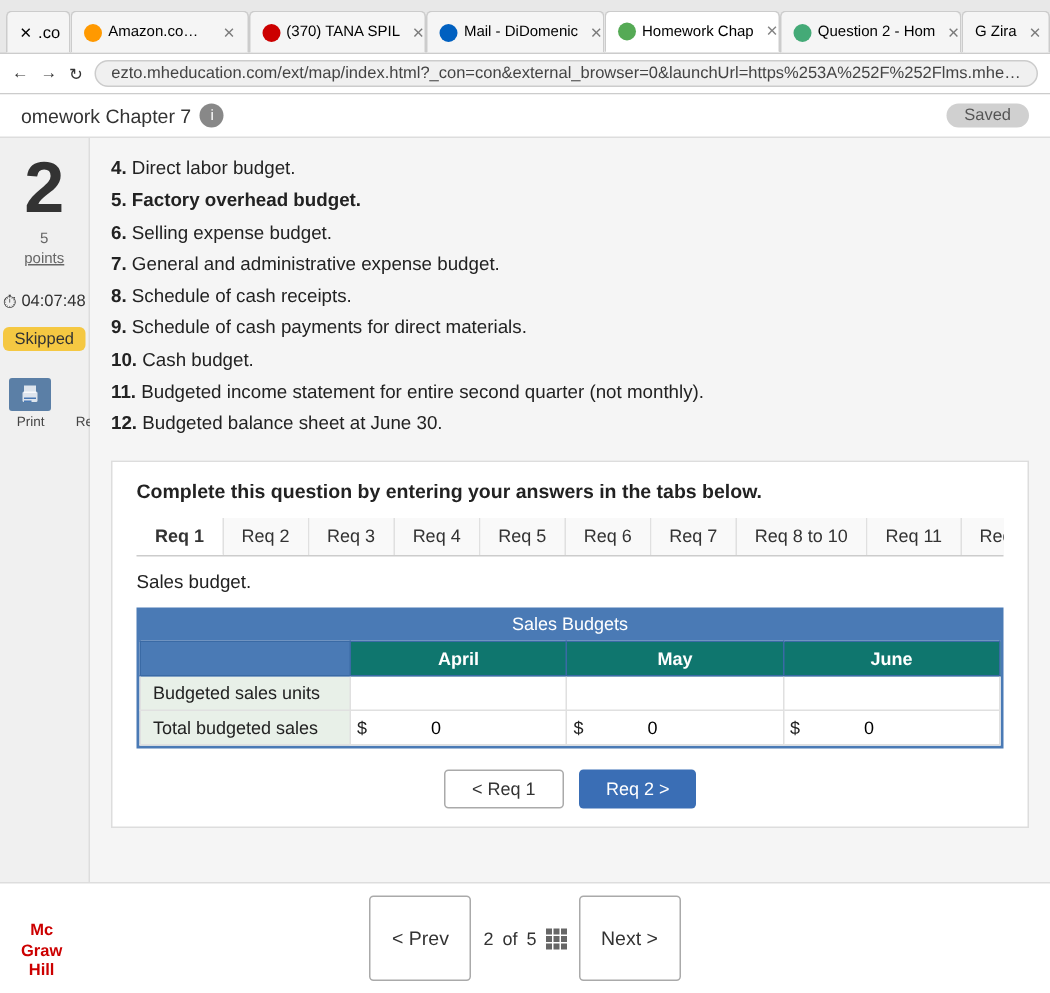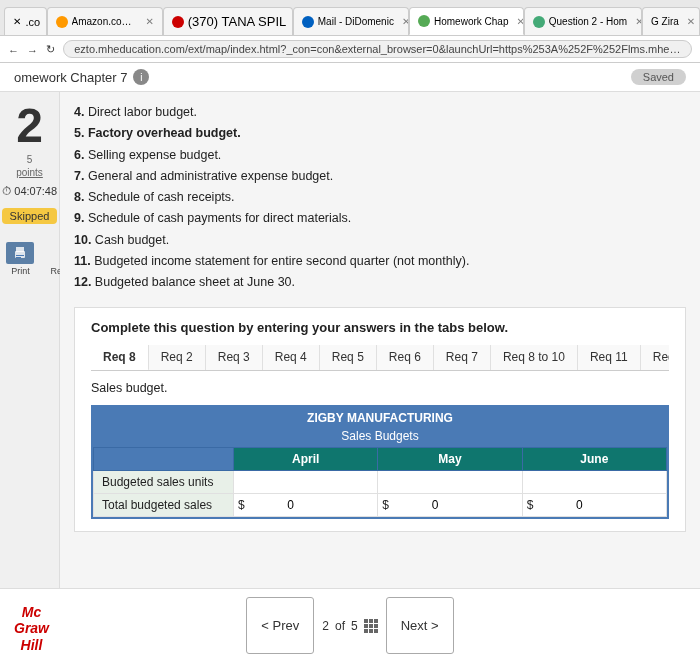--- a/index.html
+++ b/index.html
@@ -135,21 +135,21 @@
       font-size: 48px;
       color: #333;
       font-weight: bold;
       line-height: 1;
       margin-bottom: 4px;
     }
 
     .points-label {
       font-size: 10px;
       color: #666;
-      margin-bottom: 6px;
+      margin-bottom: 16px;
       text-decoration: underline;
     }
 
     .timer {
       display: flex;
       align-items: center;
       gap: 3px;
       font-size: 11px;
       color: #333;
       margin-bottom: 10px;
@@ -392,44 +392,43 @@
       width: 4px;
       height: 4px;
       background: #666;
       border-radius: 0;
     }
 
     .mcgraw-logo {
       position: absolute;
       left: 14px;
       bottom: 8px;
-      font-size: 14px;
+      font-size: 11px;
       font-weight: bold;
       color: #c00;
       text-align: center;
       line-height: 1.2;
-      font-style: italic;
     }
   </style>
 </head>
 <body>
 
 <div class="browser-tabs">
   <div class="tab">
     <span style="font-size:10px;">✕</span>
     <span style="font-size:11px;">.co</span>
   </div>
   <div class="tab">
     <span class="tab-icon" style="background:#f90;"></span>
     <span style="font-size:10px;max-width:90px;overflow:hidden;text-overflow:ellipsis;">Amazon.com : Di</span>
     <span class="tab-close">✕</span>
   </div>
   <div class="tab">
     <span class="tab-icon" style="background:#c00;"></span>
-    <span style="font-size:13px;">(370) TANA SPIL</span>
+    <span style="font-size:10px;">(370) TANA SPIL</span>
     <span class="tab-close">✕</span>
   </div>
   <div class="tab">
     <span class="tab-icon" style="background:#0060c0;"></span>
     <span style="font-size:10px;">Mail - DiDomenic</span>
     <span class="tab-close">✕</span>
   </div>
   <div class="tab active">
     <span class="tab-icon" style="background:#5a5;"></span>
     <span style="font-size:10px;">Homework Chap</span>
@@ -523,38 +522,37 @@
       <p><strong>10.</strong> Cash budget.</p>
       <p><strong>11.</strong> Budgeted income statement for entire second quarter (not monthly).</p>
       <p><strong>12.</strong> Budgeted balance sheet at June 30.</p>
     </div>
 
     <div class="instruction-box">
       <div class="instruction-text">Complete this question by entering your answers in the tabs below.</div>
 
       
       <div class="req-tabs">
-        <div class="req-tab active">Req 8</div>
+        <div class="req-tab active">Req 1</div>
         <div class="req-tab">Req 2</div>
         <div class="req-tab">Req 3</div>
         <div class="req-tab">Req 4</div>
         <div class="req-tab">Req 5</div>
         <div class="req-tab">Req 6</div>
         <div class="req-tab">Req 7</div>
         <div class="req-tab">Req 8 to 10</div>
         <div class="req-tab">Req 11</div>
         <div class="req-tab">Req 12</div>
       </div>
 
       
       <div class="sales-budget-label">Sales budget.</div>
 
       
       <div class="budget-table-container">
-        <div class="budget-table-header">ZIGBY MANUFACTURING</div>
         <div class="budget-table-subheader">Sales Budgets</div>
         <table class="budget-table">
           <thead>
             <tr>
               <th style="background:#4a7ab5;border:1px solid #3a6aa5;width:140px;"></th>
               <th>April</th>
               <th>May</th>
               <th>June</th>
             </tr>
           </thead>
@@ -578,20 +576,24 @@
               <td class="input-cell">
                 <span class="dollar-sign">$</span>
                 <input type="text" value="0" style="width: 50px;">
               </td>
             </tr>
           </tbody>
         </table>
       </div>
 
       
+      <div class="req-nav-buttons">
+        <button class="req-btn req-btn-outline">&lt; Req 1</button>
+        <button class="req-btn req-btn-primary">Req 2 &gt;</button>
+      </div>
 
     </div>
   </div>
 </div>
 
 <div class="page-footer">
   <div class="mcgraw-logo">
     <div>Mc</div>
     <div>Graw</div>
     <div>Hill</div>

